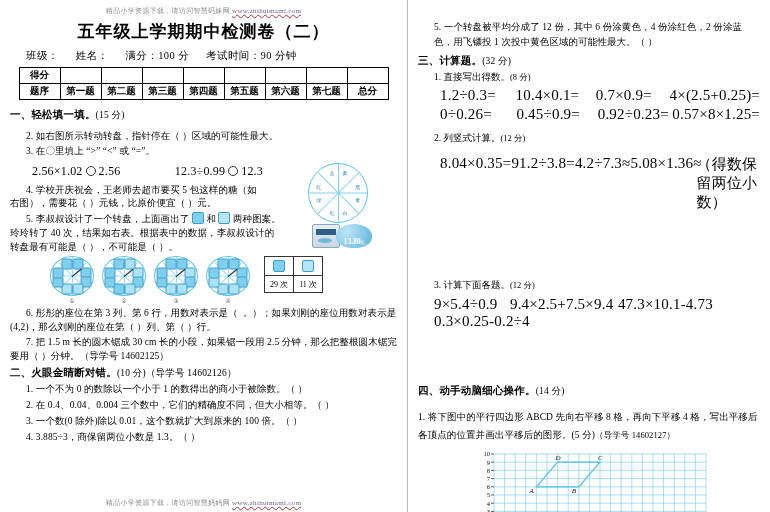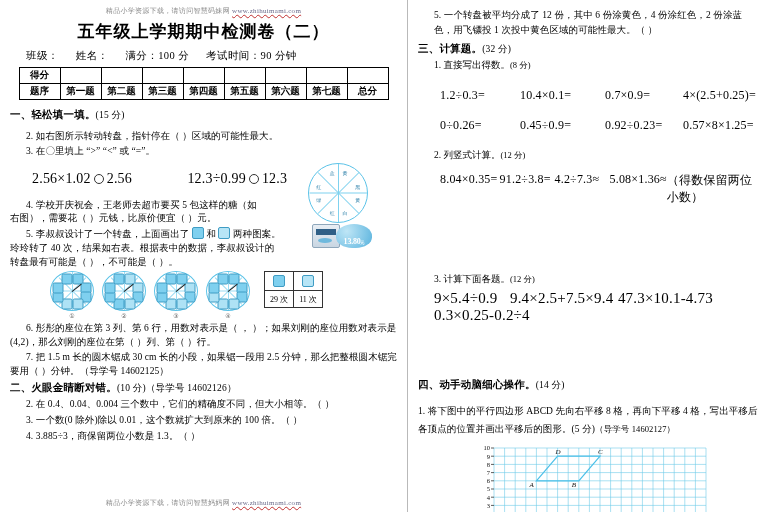--- a/index.html
+++ b/index.html
@@ -92,31 +92,31 @@
     letter-spacing: .1px;
   }
   .q.noind { text-indent: 0; }
   .sub {
     font-size: 9.5px;
     line-height: 1.5;
     margin: 2px 0;
     padding-left: 16px;
   }
   .expr-row {
+    font-size: 15px;
+    padding-left: 22px;
+    margin: 2px 0;
+    display: flex;
+    letter-spacing: .2px;
+  }
+  .expr-row span { display: inline-block; }
+  .cmp-row {
     font-size: 12px;
     padding-left: 22px;
-    margin: 15px 0;
-    display: flex;
-    letter-spacing: .2px;
-  }
-  .expr-row span { display: inline-block; }
-  .cmp-row {
-    font-size: 14px;
-    padding-left: 22px;
-    margin: 12px 0;
+    margin: 5px 0;
     letter-spacing: .2px;
   }
   .cmp-row .gap { display: inline-block; width: 48px; }
   .circ {
     display: inline-block;
     width: 8px; height: 8px;
     border: 1px solid #333;
     border-radius: 50%;
     vertical-align: -1px;
     margin: 0 3px;
@@ -470,33 +470,34 @@
         </table>
     </div>
 
     <div class="q" style="margin-top:3px;">6. 彤彤的座位在第 3 列、第 6 行，用数对表示是（    ，    ）；如果刘刚的座位用数对表示是(4,2)，那么刘刚的座位在第（    ）列、第（    ）行。</div>
     <div class="q">7. 把 1.5 m 长的圆木锯成 30 cm 长的小段，如果锯一段用 2.5 分钟，那么把整根圆木锯完要用（    ）分钟。（导学号 14602125）</div>
 
     <div class="sec-head" style="margin-top:3px;">
       <span>二、火眼金睛断对错。</span><span class="pts">(10 分)</span><span class="pts">（导学号 14602126）</span>
     </div>
 
+    <div class="tf-row">1. 一个不为 0 的数除以一个小于 1 的数得出的商小于被除数。（    ）</div>
     <div class="tf-row">2. 在 0.4、0.04、0.004 三个数中，它们的精确度不同，但大小相等。（    ）</div>
     <div class="tf-row">3. 一个数(0 除外)除以 0.01，这个数就扩大到原来的 100 倍。（    ）</div>
     <div class="tf-row">4. 3.885÷3，商保留两位小数是 1.3。（    ）</div>
 
     <div class="wm bottom-wm">
       <span>精品小学资源下载，请访问智慧妈妈网</span>
       <span class="url">www.zhihuimami.com</span>
     </div>
   </div>
 
   <div class="col" id="col-right">
 
-    <div class="tf-row" style="padding-left:16px; margin-top:2px;">5. 一个转盘被平均分成了 12 份，其中 6 份涂黄色，4 份涂红色，2 份涂蓝色，用飞镖投 1 次投中黄色区域的可能性最大。（    ）</div>
+    <div class="tf-row" style="padding-left:16px; margin-top:14px;">5. 一个转盘被平均分成了 12 份，其中 6 份涂黄色，4 份涂红色，2 份涂蓝色，用飞镖投 1 次投中黄色区域的可能性最大。（    ）</div>
 
     <div class="sec-head">
       <span>三、计算题。</span><span class="pts">(32 分)</span>
     </div>
 
     <div class="sub">
       <span>1. 直接写出得数。</span><span class="tiny-note">(8 分)</span>
     </div>
 
     <div class="expr-row">

